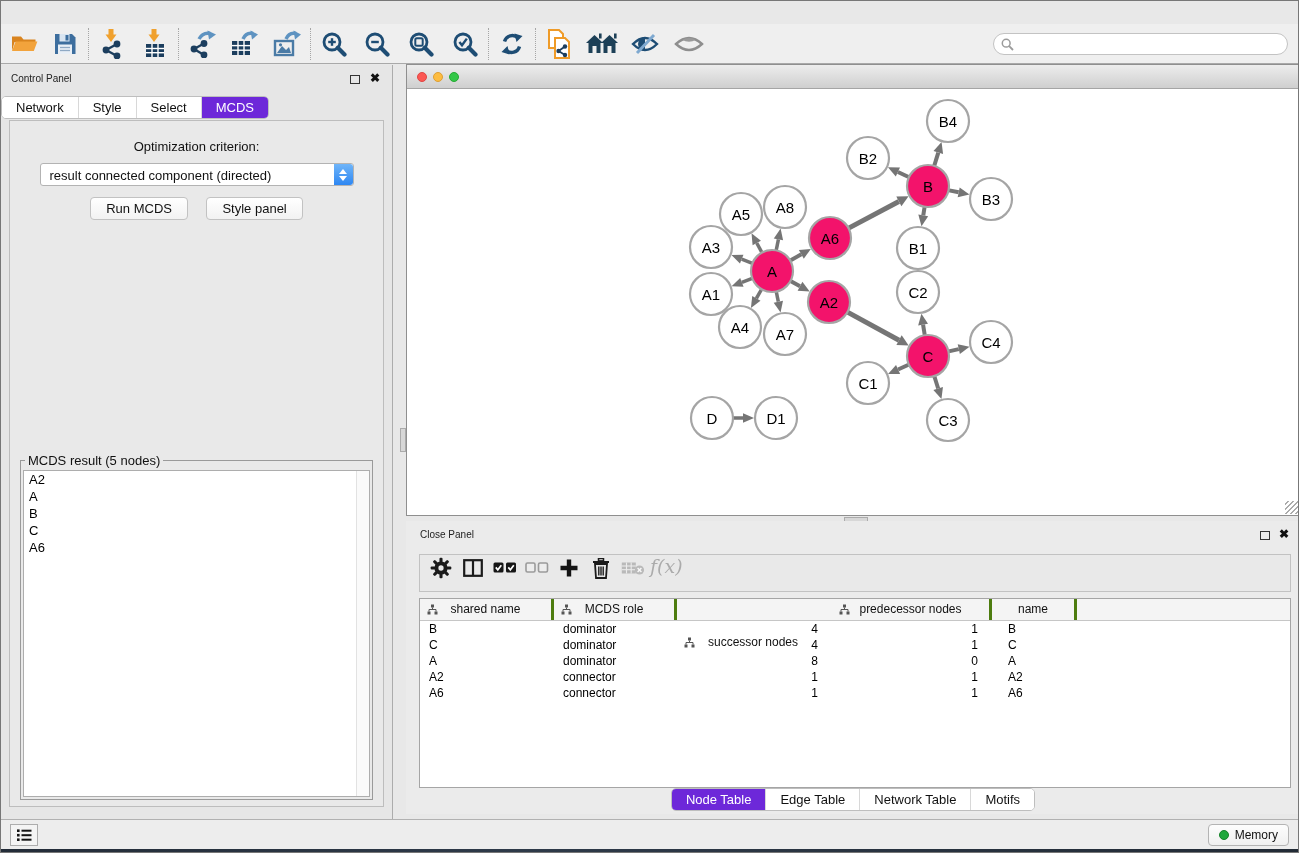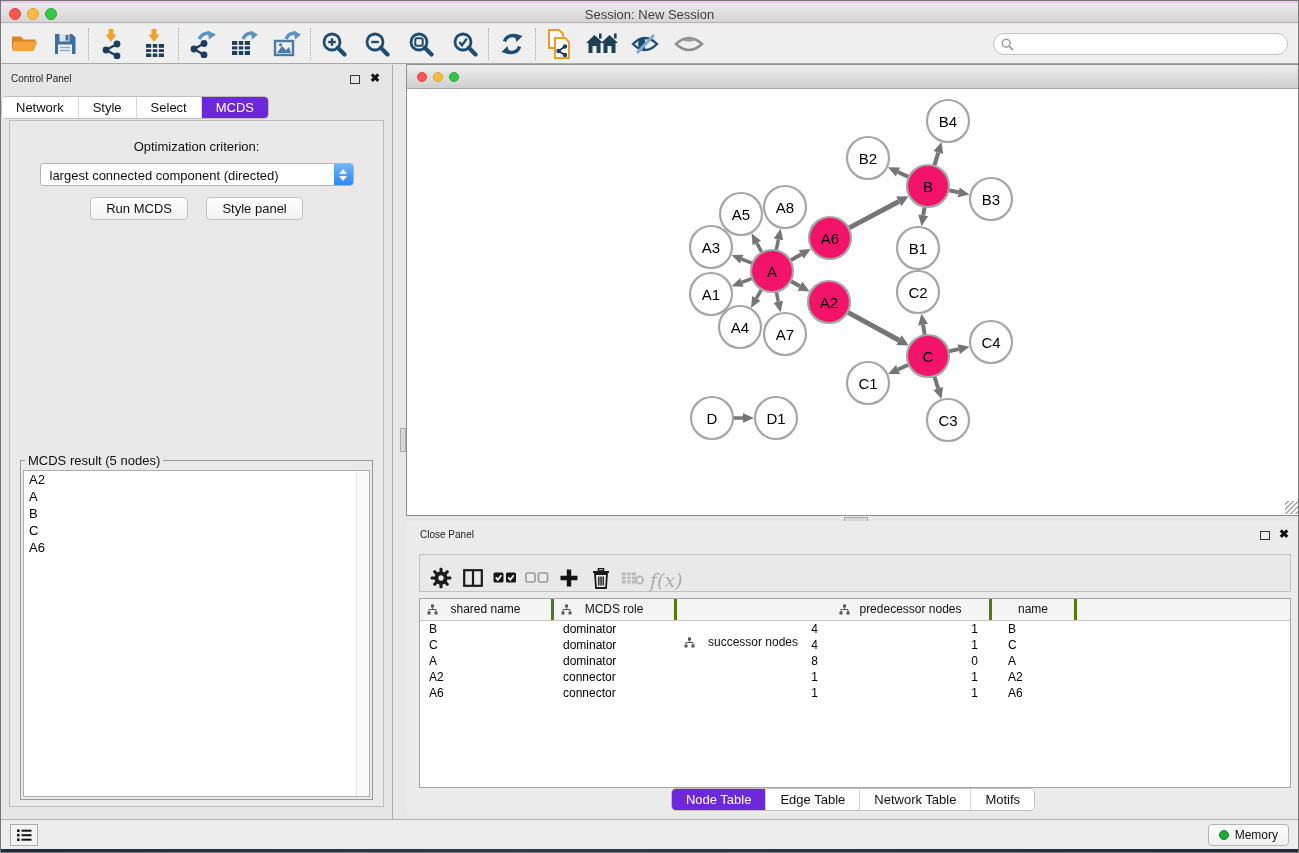--- a/index.html
+++ b/index.html
@@ -98,21 +98,21 @@
       background:#D7D7D7; border:1px solid #ABABAB; }
   .grip-h { position:absolute; left:843px; top:516px; width:24px; height:5px;
       background:#D7D7D7; border:1px solid #ABABAB; }
 
   
   .table-panel { position:absolute; left:405px; top:520px; width:894px; height:293px;
       background:#EBEBEB; }
   .tp-float { right:30px; } .tp-close { right:11px; }
   .tp-toolbar { position:absolute; left:13px; right:9px; top:33px; height:38px;
       background:#E9E9E9; border:1px solid #C2C2C2;
-      display:flex; align-items:flex-end; padding-left:8px; gap:6px; }
+      display:flex; align-items:flex-start; padding-left:8px; gap:6px; }
   .tp-btn { width:26px; height:26px; display:flex; align-items:center; justify-content:center; }
   .fx-label { font-size:19px; font-style:italic; color:#ABABAB;
       font-family:"DejaVu Serif", serif; margin-left:-2px; }
 
   .data-table { position:absolute; left:13px; right:9px; top:77px; bottom:26px;
       background:#fff; border:1px solid #A5A5A5; overflow:hidden; }
   .dt-header { display:flex; height:22px; background:#F4F4F4;
       border-bottom:1px solid #C6C6C6; }
   .dt-th { position:relative; font-size:12px; color:#111; text-align:center;
       line-height:21px; border-right:3px solid #4d7c0f; }
@@ -139,26 +139,20 @@
       border:1px solid #158229; }
   .memory-btn span { font-size:12px; color:#111; }
   .wallpaper { position:absolute; left:0; right:0; top:848px; height:5px;
       background:linear-gradient(90deg,#232C38,#2E3A49 40%,#222B36); }
 </style>
 </head>
 <body>
 
 <div class="app">
 
-  <div class="titlebar">
-    <span class="tl-dot tl-red"></span>
-    <span class="tl-dot tl-yellow"></span>
-    <span class="tl-dot tl-green"></span>
-    <div class="win-title">Session: New Session</div>
-  </div>
 
   <div class="toolbar">
     <div class="tb-btn">
       <svg width="28" height="24" viewBox="0 0 28 24">
         <path d="M2 19 V4.5 h9 l2.5 3 H25.5 v2.5 H4.6 z" fill="#D9841F"></path>
         <path d="M2 19 L5.6 9.6 H27.4 L23.8 19 z" fill="#F2A33C"></path>
       </svg>
     </div>
     <div class="tb-btn" style="margin-left:7px">
       <svg width="24" height="24" viewBox="0 0 24 24">
@@ -331,21 +325,21 @@
       <span class="seg" id="cp-seg">
           <span class="tab">Network</span>
           <span class="tab">Style</span>
           <span class="tab">Select</span>
           <span class="tab active">MCDS</span>
         </span>
     </div>
     <div class="cp-content">
       <div class="opt-label">Optimization criterion:</div>
       <div class="dropdown">
-        <span class="dd-value">largest connected component (directed)</span>
+        <span class="dd-value">result connected component (directed)</span>
         <span class="dd-stepper">
           <span class="chev-up"></span>
             <span class="chev-dn"></span>
         </span>
       </div>
       <div class="btn-row">
         <span class="mac-btn">Run MCDS</span>
         <span class="mac-btn">Style panel</span>
       </div>
       <fieldset class="result-box">

